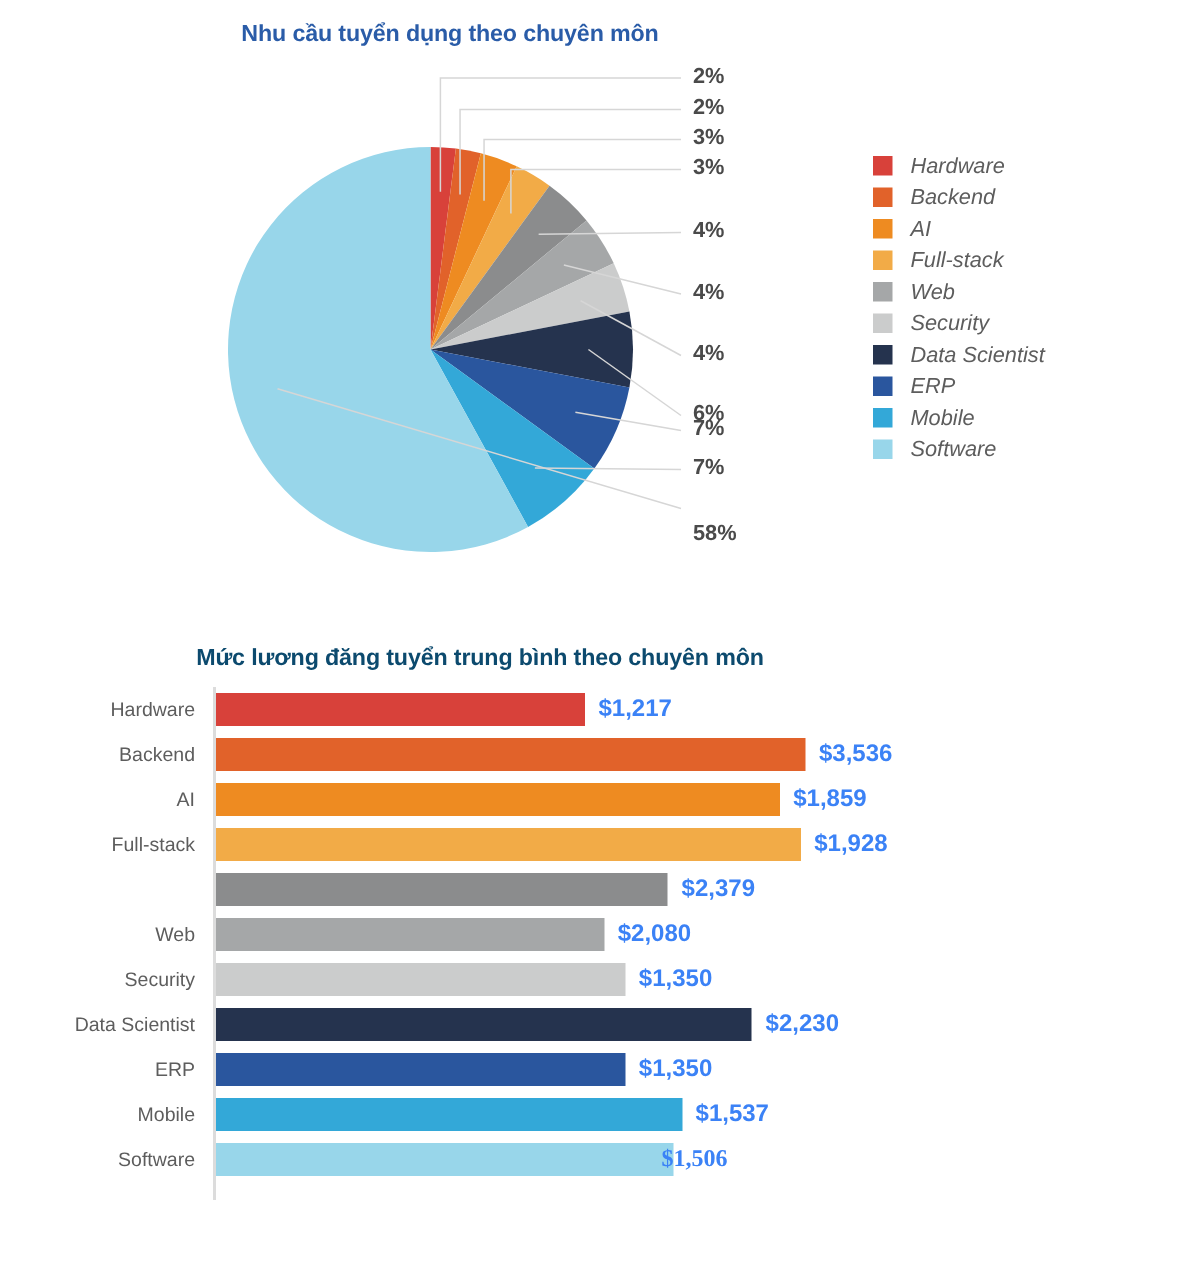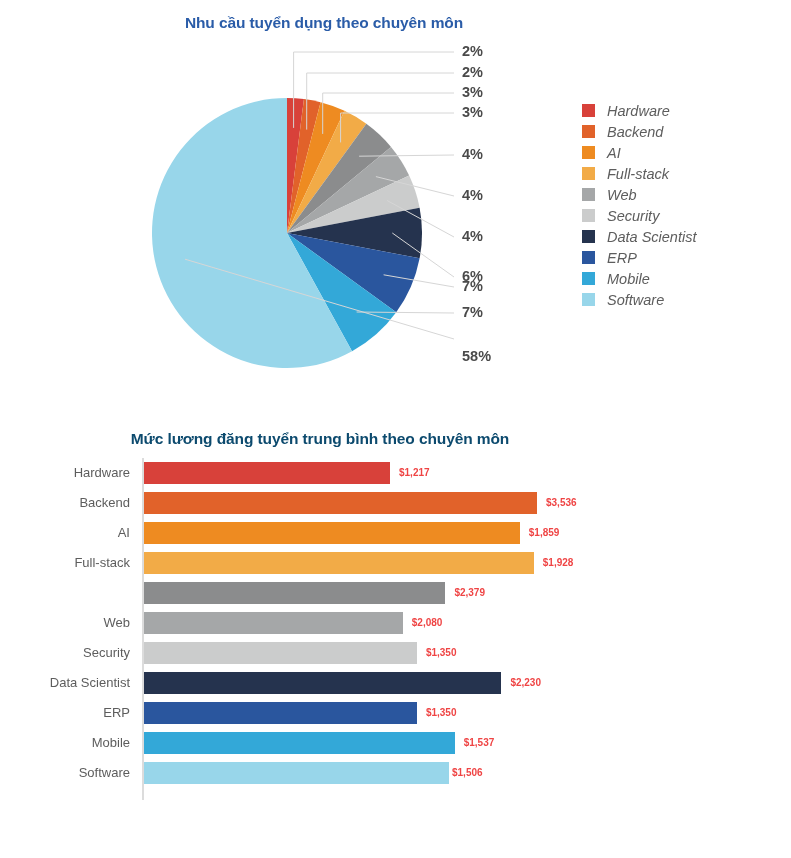--- a/index.html
+++ b/index.html
@@ -22,21 +22,20 @@
   }
   #pie-title {
     position: absolute;
     left: 0; top: 14px;
     width: 600px;
     text-align: center;
     font-size: 15.5px;
     font-weight: bold;
     color: #2a5ca8;
     letter-spacing: -0.1px;
-    padding-left: 24px;
   }
   #pie-svg { position: absolute; left: 0; top: 0; }
 
   .pct-label {
     position: absolute;
     font-size: 14.5px;
     font-weight: bold;
     color: #4a4a4a;
     text-align: left;
     white-space: nowrap;
@@ -107,23 +106,23 @@
   .bar-rect {
     position: absolute;
     left: 144px; top: 4px;
     height: 22px;
   }
   .bar-val {
     position: absolute;
     top: 0;
     height: 30px;
     line-height: 30px;
-    font-size: 10px;
-    font-weight: bold;
-    color: #ef4444;
+    font-size: 16px;
+    font-weight: bold;
+    color: #3b82f6;
     white-space: nowrap;
     text-align: right;
   }
 </style>
 </head>
 <body>
 
 <div class="panel" id="pie-panel">
 
   <div id="pie-title">Nhu cầu tuyển dụng theo chuyên môn</div>
@@ -267,16 +266,16 @@
         <div class="bar-val" style="left: 425.9px;">$1,350</div>
       </div>
       <div class="bar-row">
         <div class="bar-cat">Mobile</div>
         <div class="bar-rect" style="width: 310.7px; background: rgb(51, 168, 216);"></div>
         <div class="bar-val" style="left: 463.7px;">$1,537</div>
       </div>
       <div class="bar-row">
         <div class="bar-cat">Software</div>
         <div class="bar-rect" style="width: 304.5px; background: rgb(152, 214, 234);"></div>
-        <div class="bar-val" style="left: 452px;">$1,506</div>
+        <div class="bar-val" style="left: 441px; font-family: Liberation Serif, serif;">$1,506</div>
       </div>
     </div>
 </div>
 
 </body></html>

